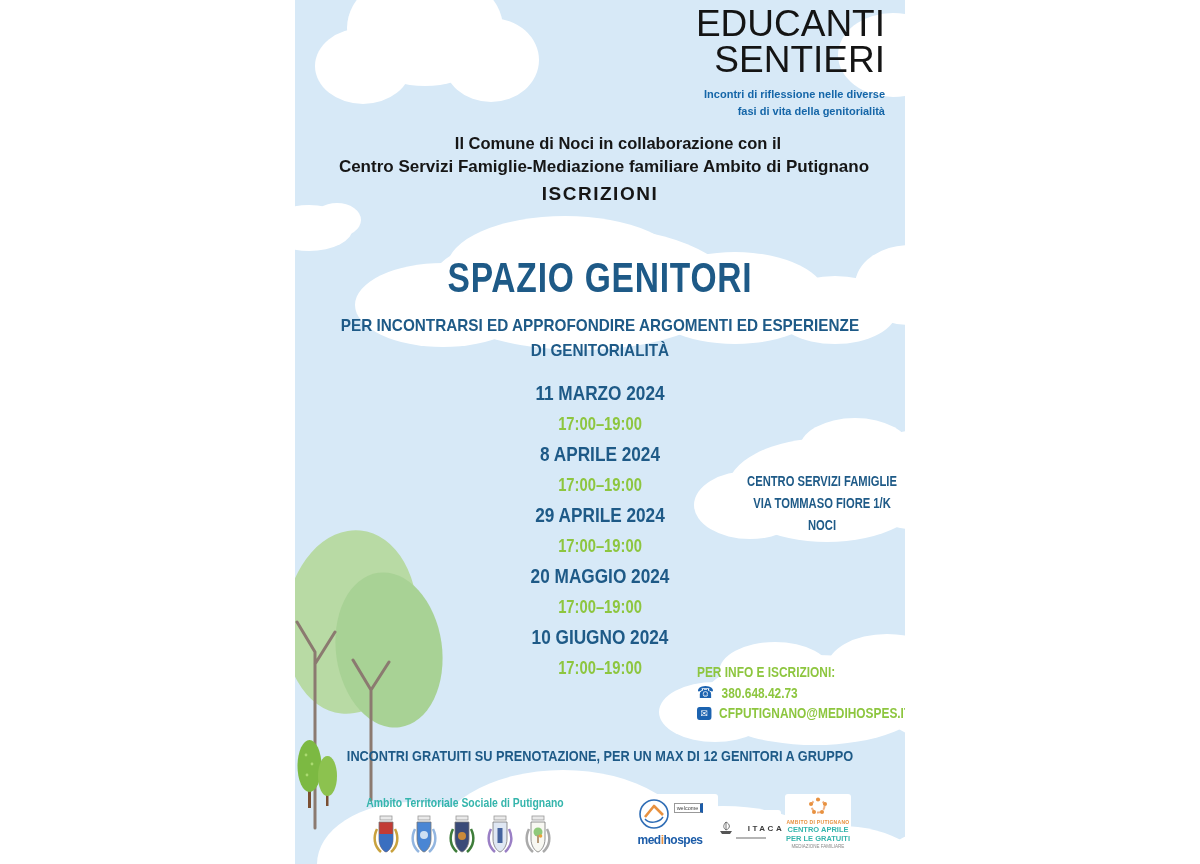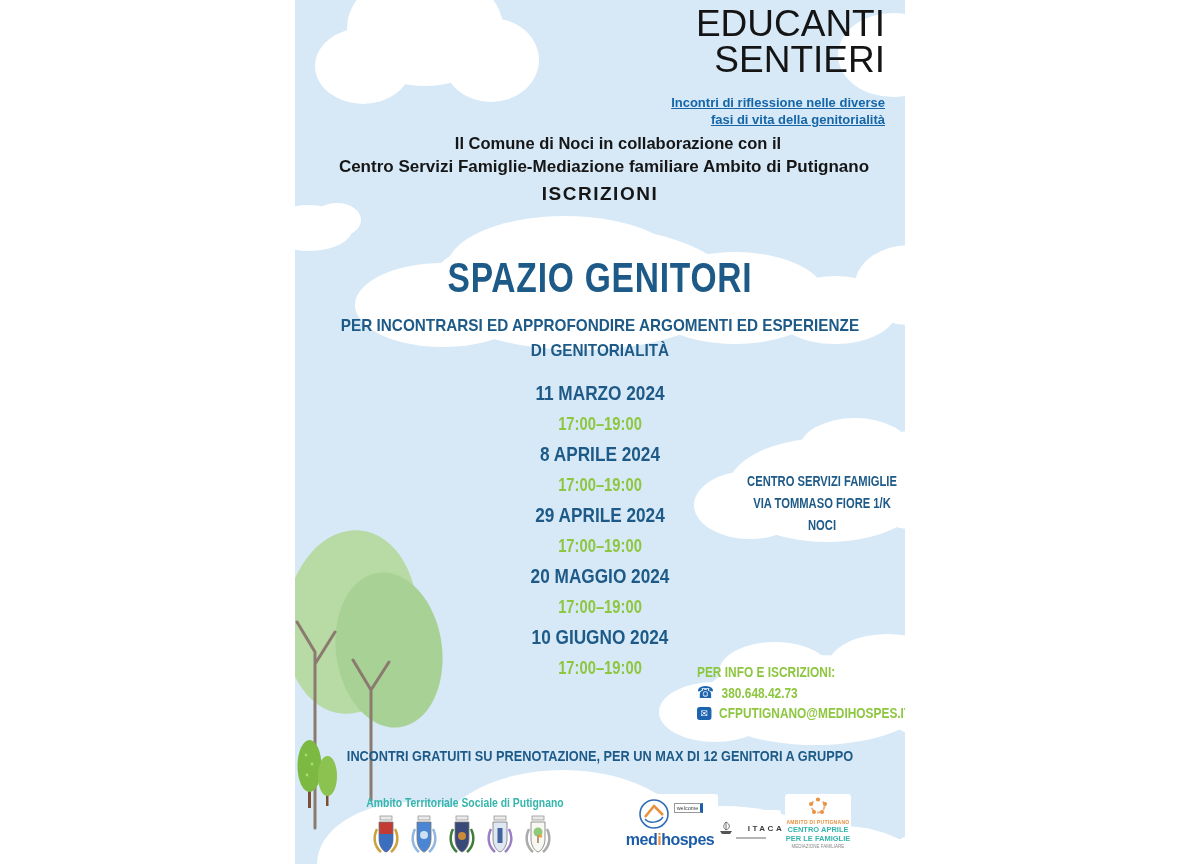--- a/index.html
+++ b/index.html
@@ -13,21 +13,21 @@
   .nw{white-space:nowrap;}
 
   
   #comune{left:36px;top:20px;width:148px;text-align:center;}
   #comune svg{display:block;margin:0 auto;}
   #comune .lbl{margin-top:4px;font-family:"Liberation Serif",serif;
                font-weight:bold;font-size:13.5px;color:#1c1c1c;letter-spacing:.5px;}
   #comune .lbl .mid{font-style:italic;font-weight:normal;}
   #brand{top:6px;right:20px;text-align:right;}
   .brand-line{font-size:37px;line-height:36px;color:#141414;font-weight:400;letter-spacing:0;}
-  #brand .tag{margin-top:16px;font-size:13px;line-height:17px;font-weight:bold;color:#1566a8;text-decoration:underline;}
+  #brand .tag{margin-top:8px;font-size:11px;line-height:17px;font-weight:bold;color:#1566a8;}
 
   
   #intro{top:131px;color:#161616;font-weight:bold;}
   #intro .i1{font-size:16.5px;line-height:24px;margin-left:36px;}
   #intro .i2{font-size:17px;line-height:24px;padding-left:8px;}
   #intro .i3{font-size:19px;line-height:24px;margin-top:3px;letter-spacing:1.5px;}
 
   
   #title{top:252px;font-size:43px;line-height:50px;font-weight:bold;color:#1e5a87;
          letter-spacing:1px;transform:scaleX(.78);white-space:nowrap;}
@@ -59,21 +59,21 @@
 
   
   #ambito{left:40px;top:795px;width:260px;text-align:center;font-size:13px;font-weight:bold;
           color:#35b5ac;transform:scaleX(.8);white-space:nowrap;}
   #crests{left:76px;top:815px;display:flex;gap:8px;align-items:flex-end;}
   .card{position:absolute;background:#fff;border-radius:3px;}
   #mh{left:327px;top:794px;width:96px;height:67px;text-align:center;padding-top:3px;}
   .mh-top{display:flex;justify-content:center;align-items:flex-start;gap:3px;}
   .mh-welcome{margin-top:6px;font-size:5.5px;color:#444;border:1px solid #999;
               border-right:3px solid #1c5ca8;padding:1px 2px;line-height:6px;}
-  .mh-text{font-size:16px;font-weight:bold;color:#1c5ca8;line-height:18px;letter-spacing:-.5px;}
+  .mh-text{font-size:12px;font-weight:bold;color:#1c5ca8;line-height:18px;letter-spacing:-.5px;}
   .mh-text .mh-i{color:#e8913f;}
   #itaca{left:426px;top:810px;width:60px;height:40px;display:flex;flex-direction:column;
          justify-content:center;align-items:center;}
   .itaca-row{display:flex;align-items:center;gap:12px;justify-content:space-between;}
   .itaca-name{font-size:8px;letter-spacing:2.5px;color:#3c3c3c;font-weight:bold;}
   .itaca-sub{margin-top:2px;width:30px;height:2px;background:#b5b5b5;}
   #csf{left:490px;top:794px;width:66px;height:68px;text-align:center;padding-top:3px;}
   .csf-l1{font-size:5px;color:#e8913f;font-weight:bold;letter-spacing:.3px;}
   .csf-l2{font-size:7.5px;color:#35b5ac;font-weight:bold;line-height:9px;}
   .csf-l4{font-size:4.5px;color:#8a8a8a;margin-top:1px;}
@@ -263,17 +263,17 @@
     <svg width="20" height="18" viewBox="0 0 20 18">
       <circle cx="10" cy="9" r="6.5" stroke="#f0b286" stroke-width="2" fill="none" stroke-dasharray="4 3"></circle>
       <circle cx="10" cy="2.5" r="2" fill="#e8913f"></circle>
       <circle cx="17" cy="7" r="2" fill="#e8913f"></circle>
       <circle cx="3" cy="7" r="2" fill="#e8913f"></circle>
       <circle cx="6" cy="15" r="2" fill="#e8913f"></circle>
       <circle cx="14" cy="15" r="2" fill="#e8913f"></circle>
     </svg>
     <div class="csf-l1">AMBITO DI PUTIGNANO</div>
     <div class="csf-l2">CENTRO APRILE</div>
-    <div class="csf-l2">PER LE FAMIGLIE</div>
+    <div class="csf-l2">PER LE GRATUITI</div>
     <div class="csf-l4">MEDIAZIONE FAMILIARE</div>
   </div>
 
 </div>
 
 </body></html>

